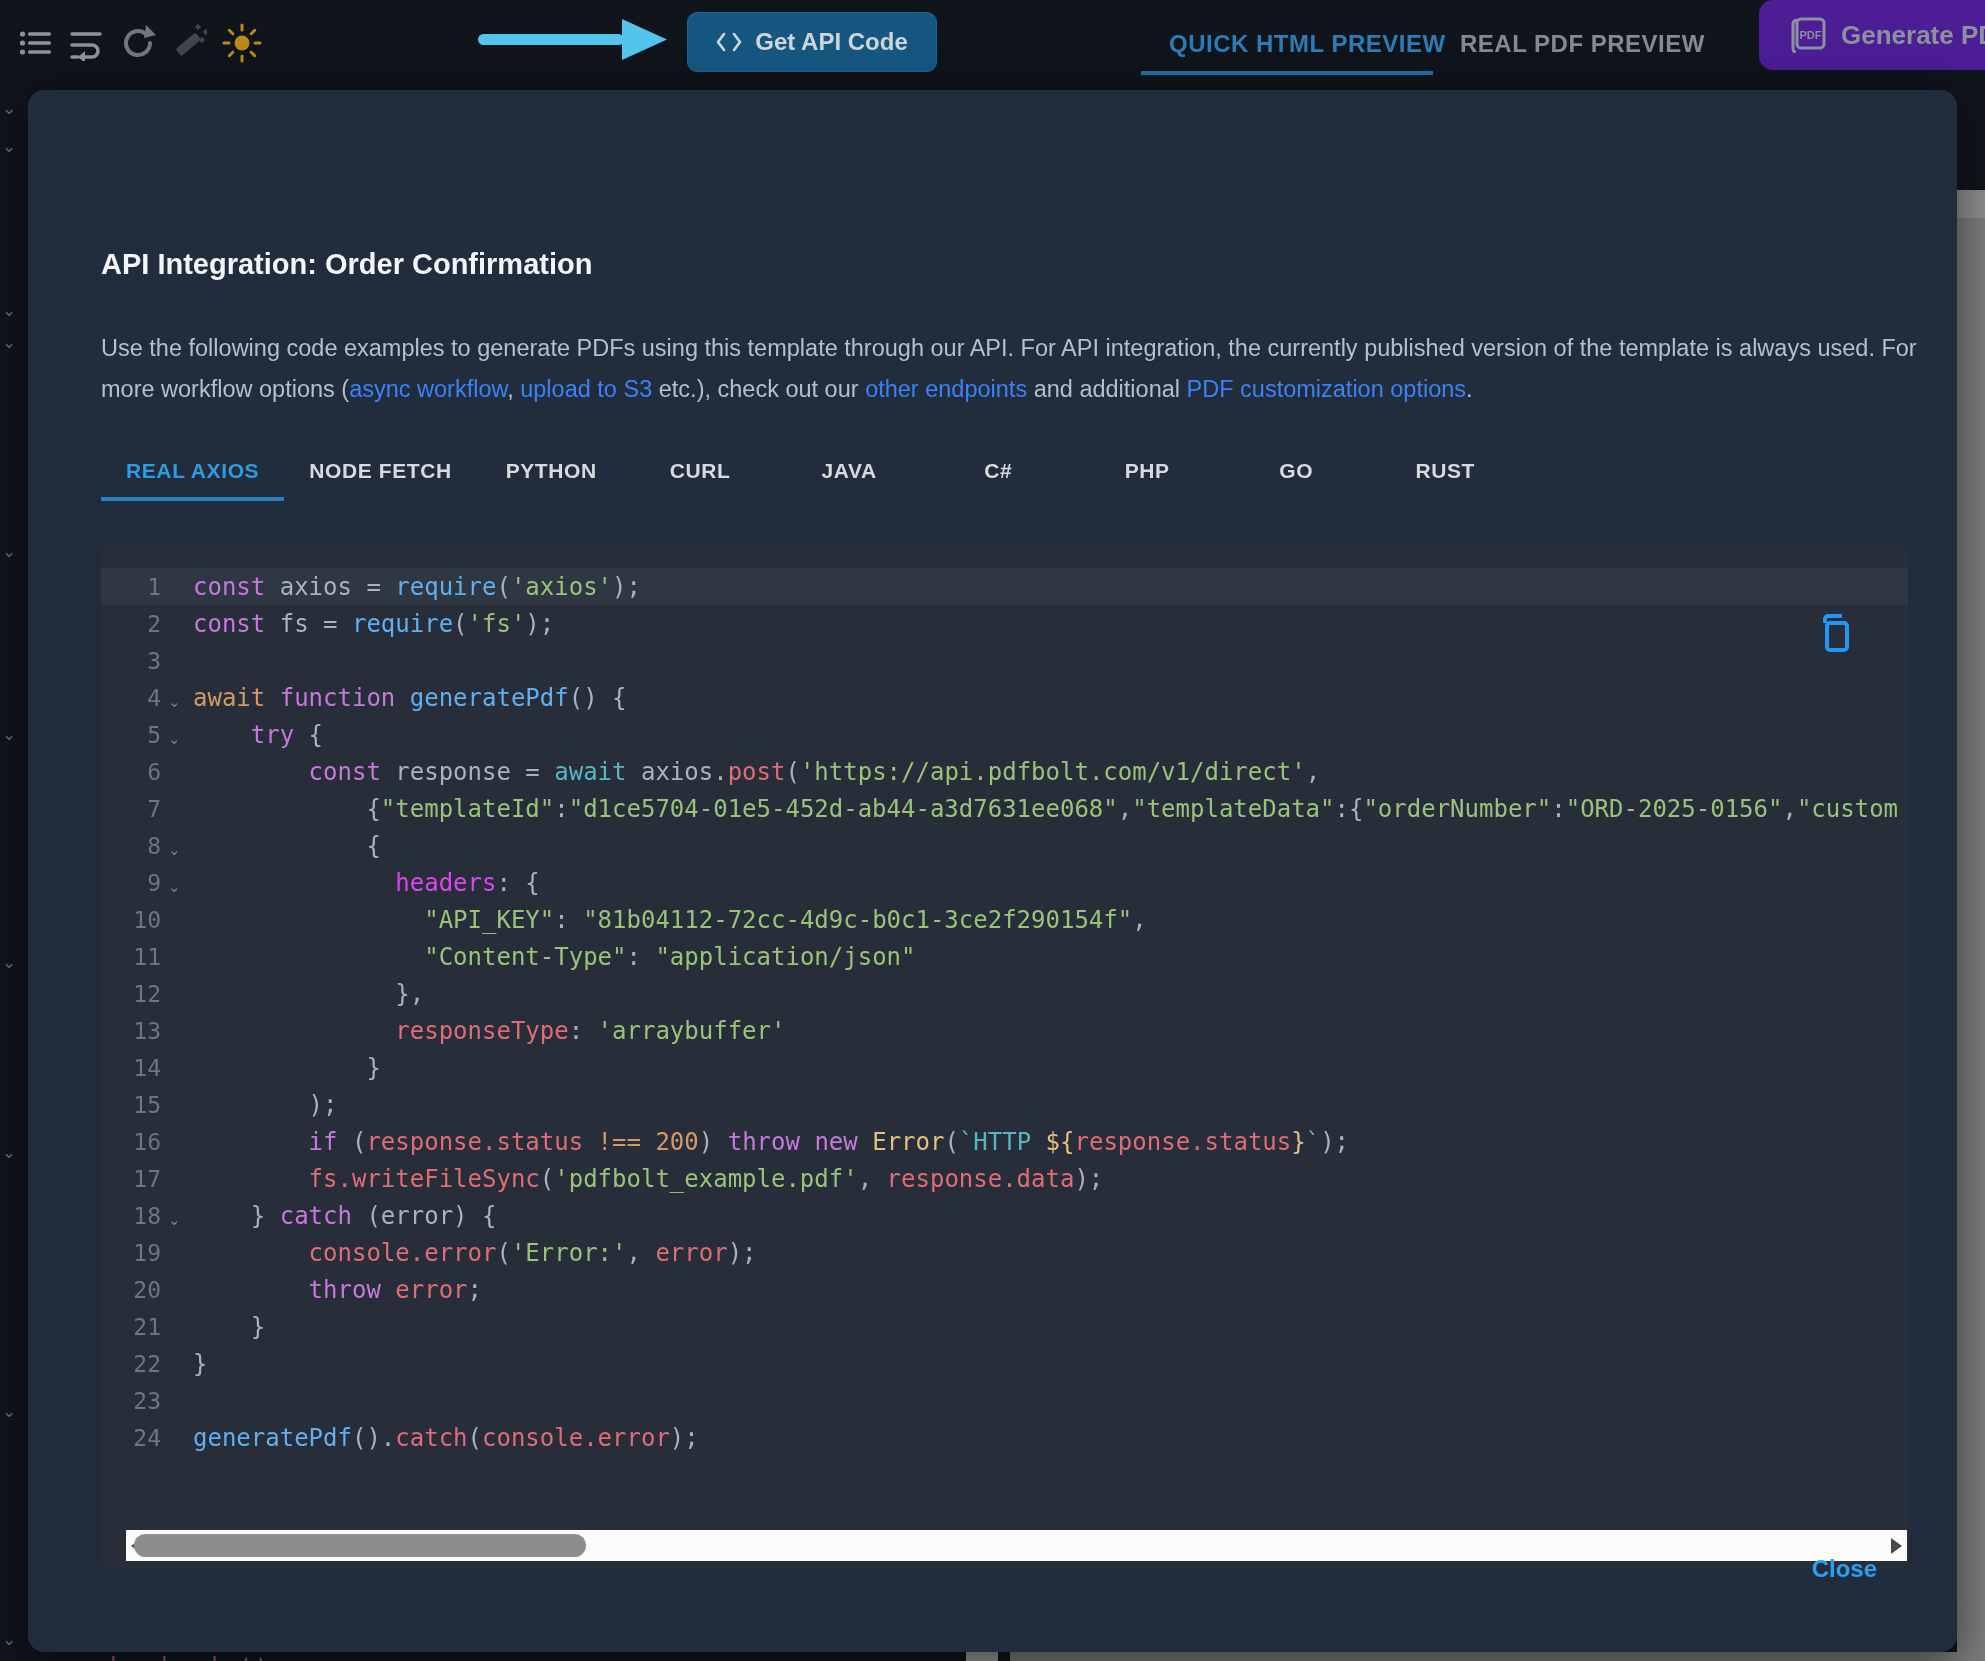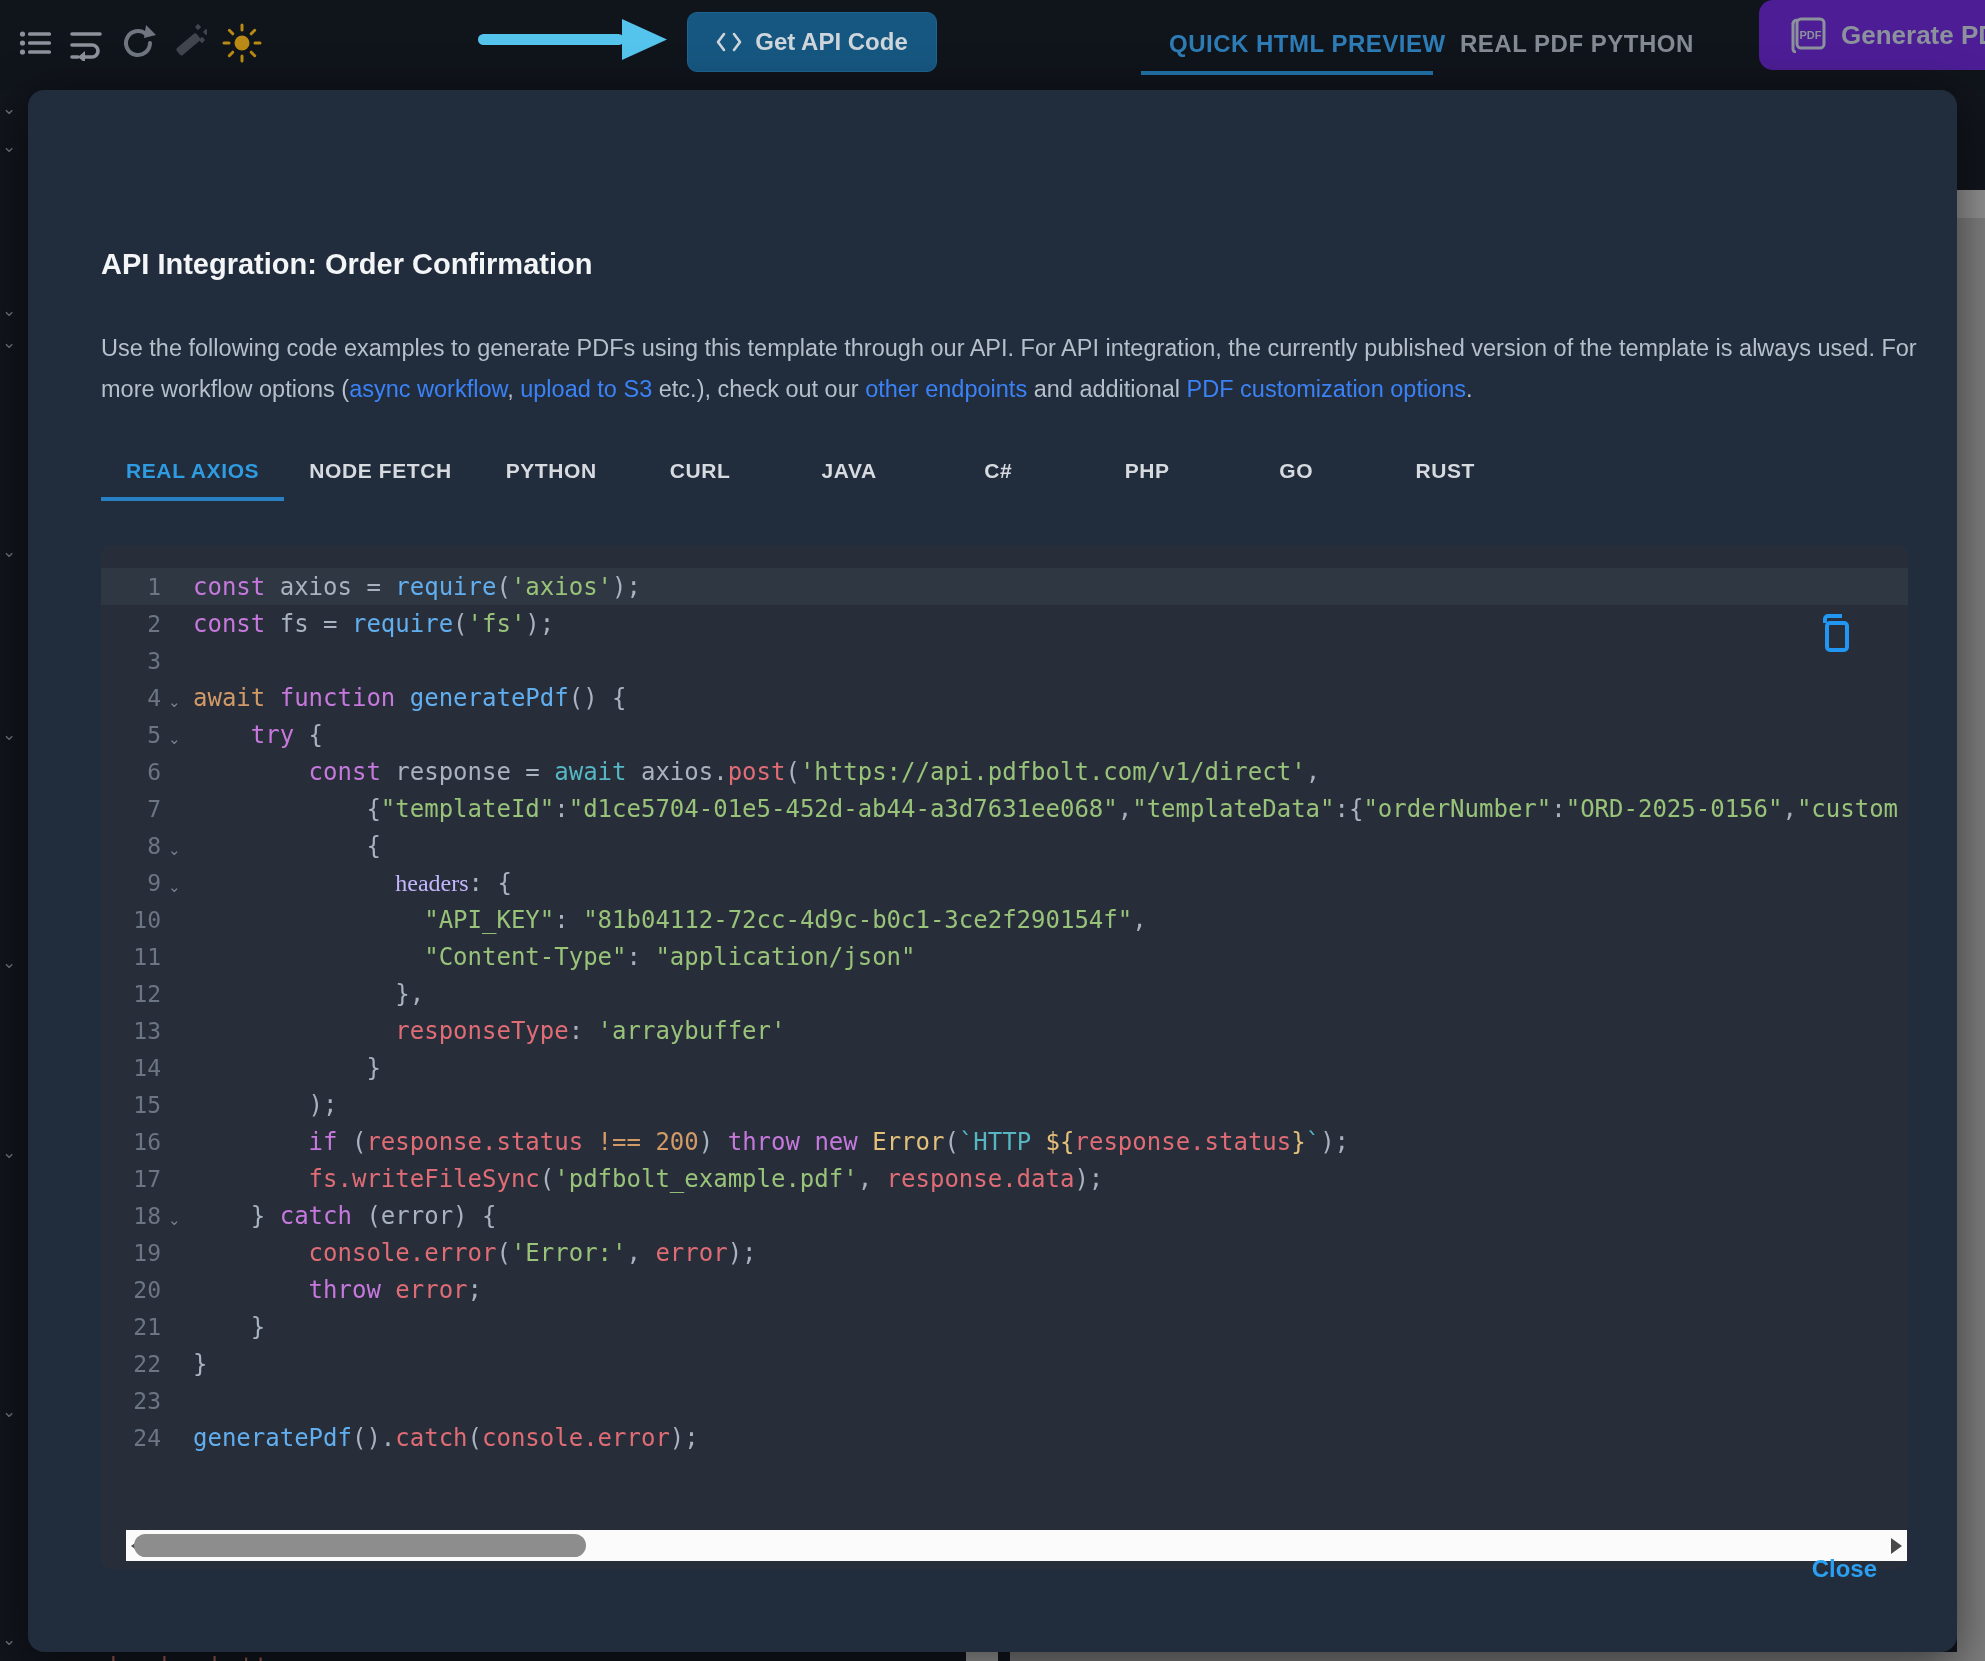--- a/index.html
+++ b/index.html
@@ -145,21 +145,21 @@
               <path d="M8 2 L2 10 L8 18"></path>
               <path d="M18 2 L24 10 L18 18"></path>
             </g>
           </svg>
       </span>
       <span>Get API Code</span>
     </div>
 
     <div class="preview-tab" id="tab-quick-html">QUICK HTML PREVIEW</div>
     <div id="quick-underline"></div>
-    <div class="preview-tab" id="tab-real-pdf">REAL PDF PYTHON</div>
+    <div class="preview-tab" id="tab-real-pdf">REAL PDF PREVIEW</div>
 
     <div id="generate-pdf-btn">
       <span style="display:flex">
         <svg width="42" height="36" viewBox="0 0 42 36">
             <g fill="none" stroke="#8b929c" stroke-width="3">
               <path d="M8 4 a4 4 0 0 1 4-4" transform="translate(0,3)"></path>
               <path d="M8 6 v26 a3 3 0 0 0 3 3"></path>
               <rect x="12" y="2" width="27" height="29" rx="4"></rect>
             </g>
             <text x="25.5" y="21.5" font-size="11" font-weight="bold" fill="#8b929c" text-anchor="middle" font-family="Liberation Sans, sans-serif">PDF</text>
@@ -244,21 +244,21 @@
             <span class="ctext"><span style="color: rgb(169, 178, 191);">            {</span><span style="color: rgb(152, 195, 121);">"templateId"</span><span style="color: rgb(169, 178, 191);">:</span><span style="color: rgb(152, 195, 121);">"d1ce5704-01e5-452d-ab44-a3d7631ee068"</span><span style="color: rgb(169, 178, 191);">,</span><span style="color: rgb(152, 195, 121);">"templateData"</span><span style="color: rgb(169, 178, 191);">:{</span><span style="color: rgb(152, 195, 121);">"orderNumber"</span><span style="color: rgb(169, 178, 191);">:</span><span style="color: rgb(152, 195, 121);">"ORD-2025-0156"</span><span style="color: rgb(169, 178, 191);">,</span><span style="color: rgb(152, 195, 121);">"custom</span></span>
           </div>
           <div class="crow">
             <span class="ln">8</span>
             <span class="fold">⌄</span>
             <span class="ctext"><span style="color: rgb(169, 178, 191);">            {</span></span>
           </div>
           <div class="crow">
             <span class="ln">9</span>
             <span class="fold">⌄</span>
-            <span class="ctext"><span style="color: rgb(169, 178, 191);">              </span><span style="color: #c4b5fd; font-family: Liberation Serif, serif;">headers</span><span style="color: rgb(169, 178, 191);">: {</span></span>
+            <span class="ctext"><span style="color: rgb(169, 178, 191);">              </span><span style="color: #d946ef;">headers</span><span style="color: rgb(169, 178, 191);">: {</span></span>
           </div>
           <div class="crow">
             <span class="ln">10</span>
             <span class="fold"></span>
             <span class="ctext"><span style="color: rgb(169, 178, 191);">                </span><span style="color: rgb(152, 195, 121);">"API_KEY"</span><span style="color: rgb(169, 178, 191);">: </span><span style="color: rgb(152, 195, 121);">"81b04112-72cc-4d9c-b0c1-3ce2f290154f"</span><span style="color: rgb(169, 178, 191);">,</span></span>
           </div>
           <div class="crow">
             <span class="ln">11</span>
             <span class="fold"></span>
             <span class="ctext"><span style="color: rgb(169, 178, 191);">                </span><span style="color: rgb(152, 195, 121);">"Content-Type"</span><span style="color: rgb(169, 178, 191);">: </span><span style="color: rgb(152, 195, 121);">"application/json"</span></span>

